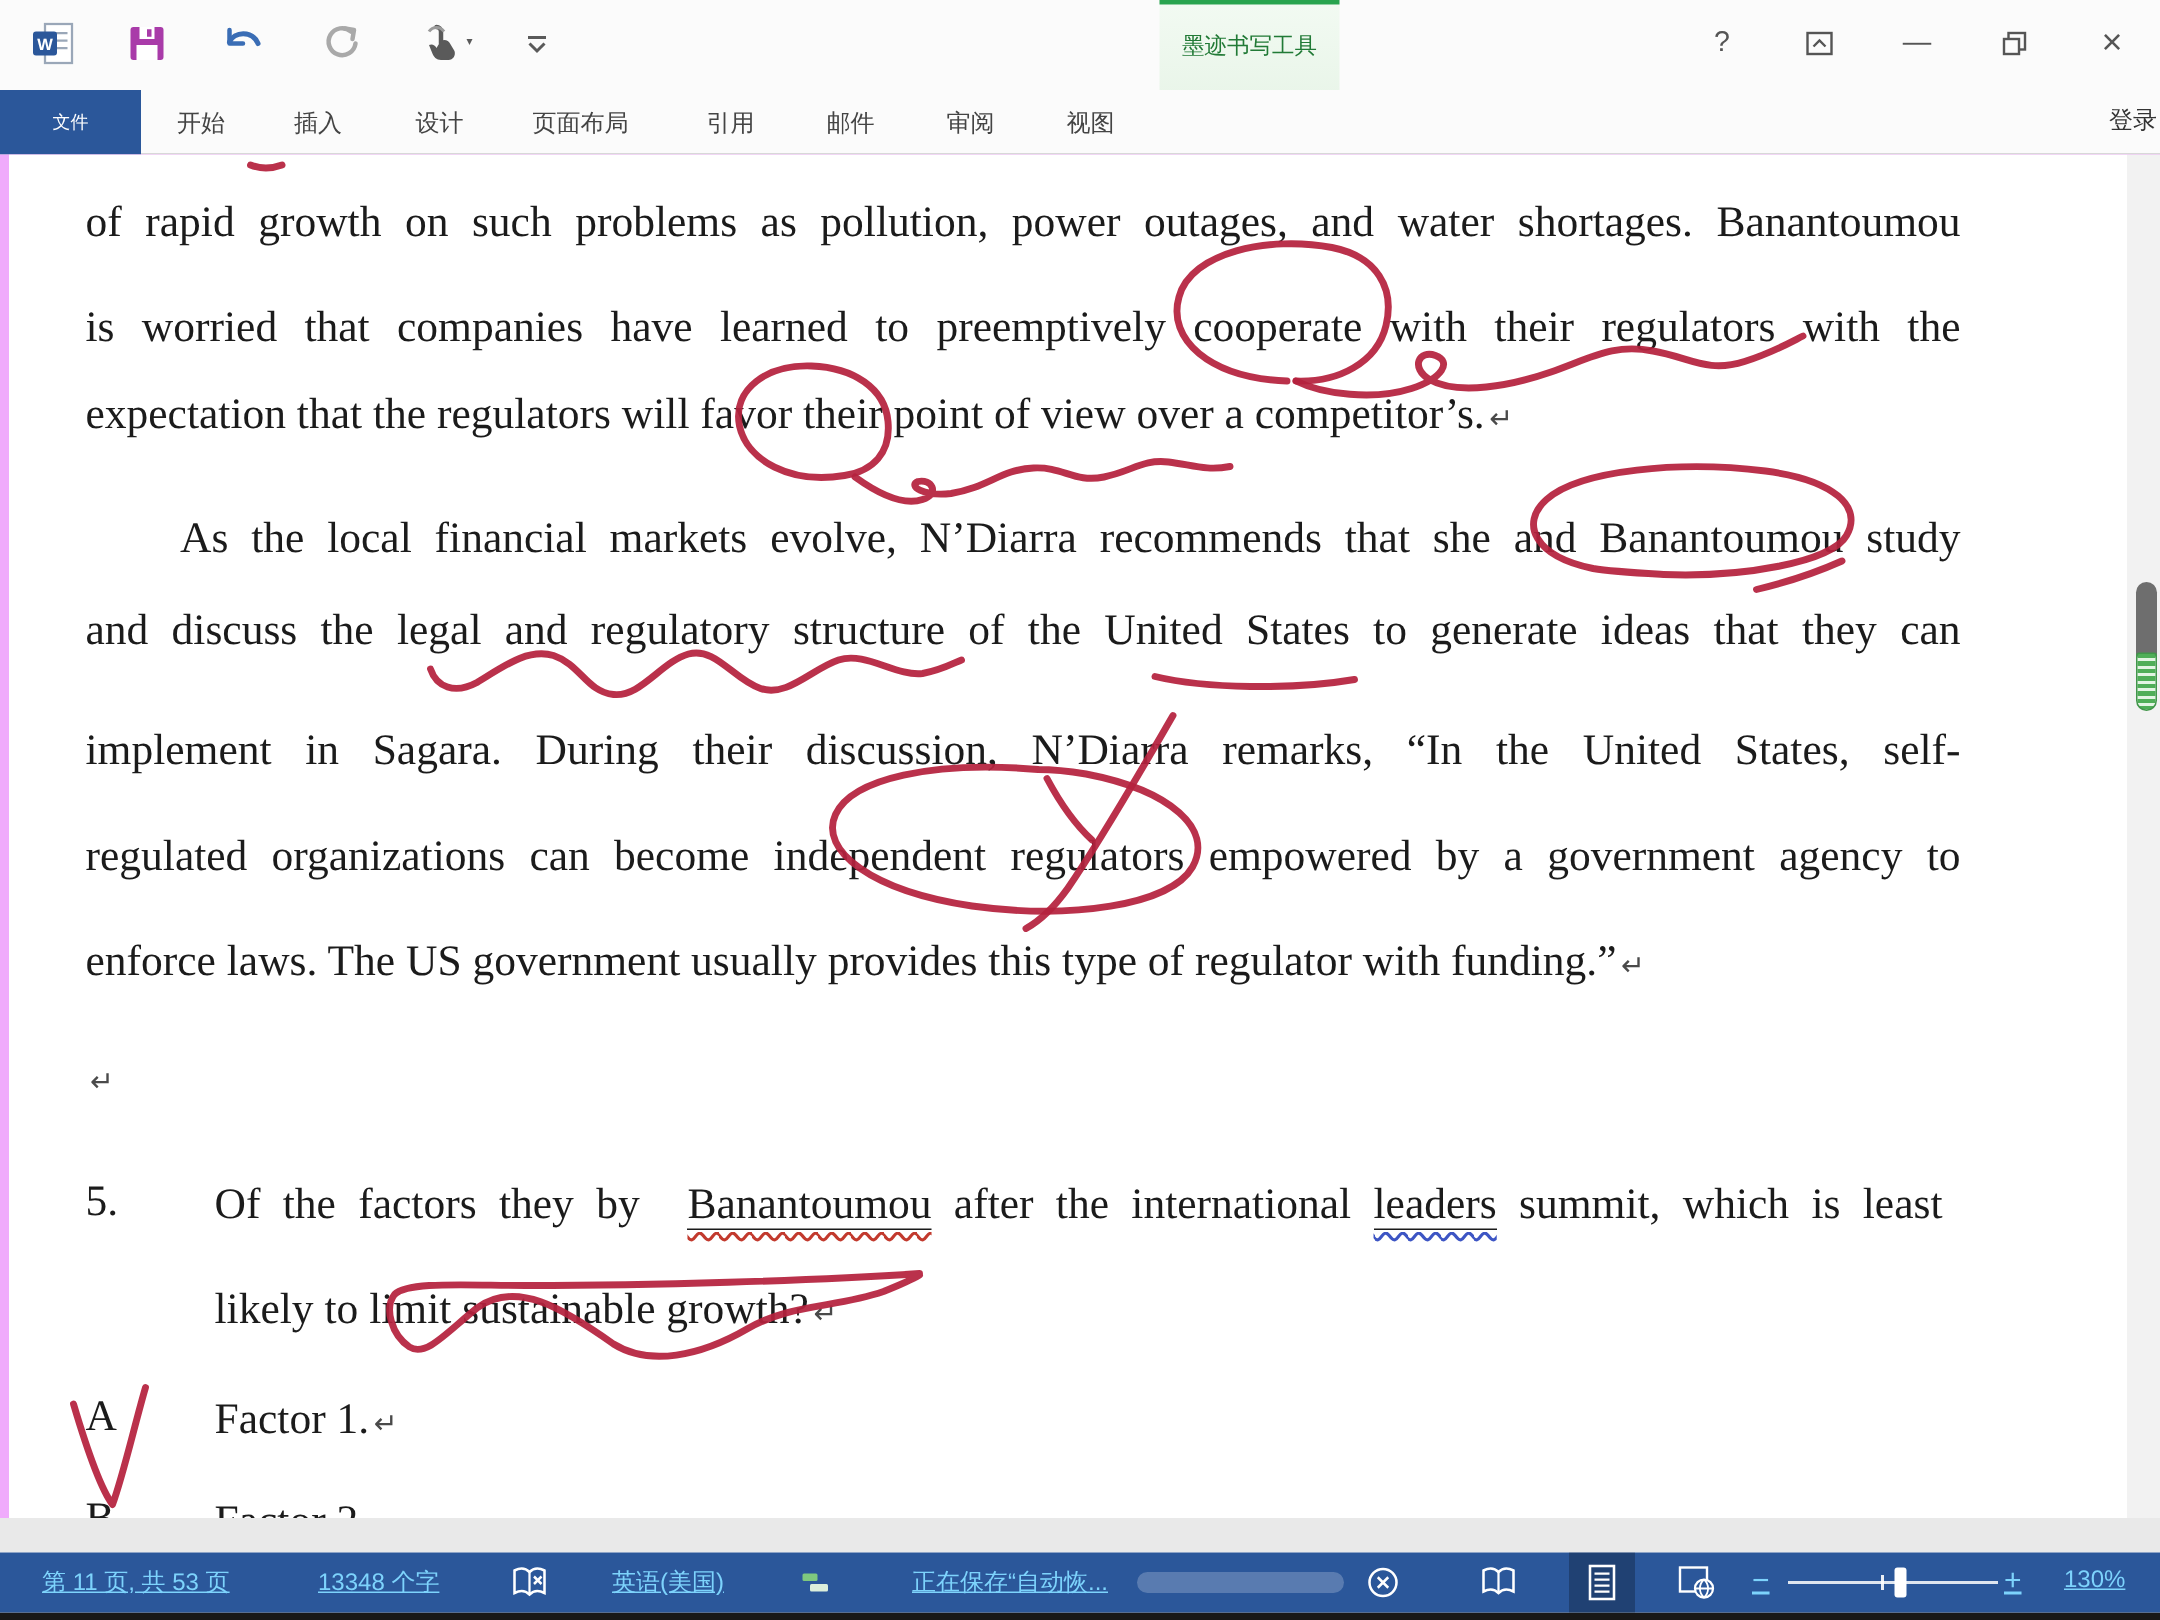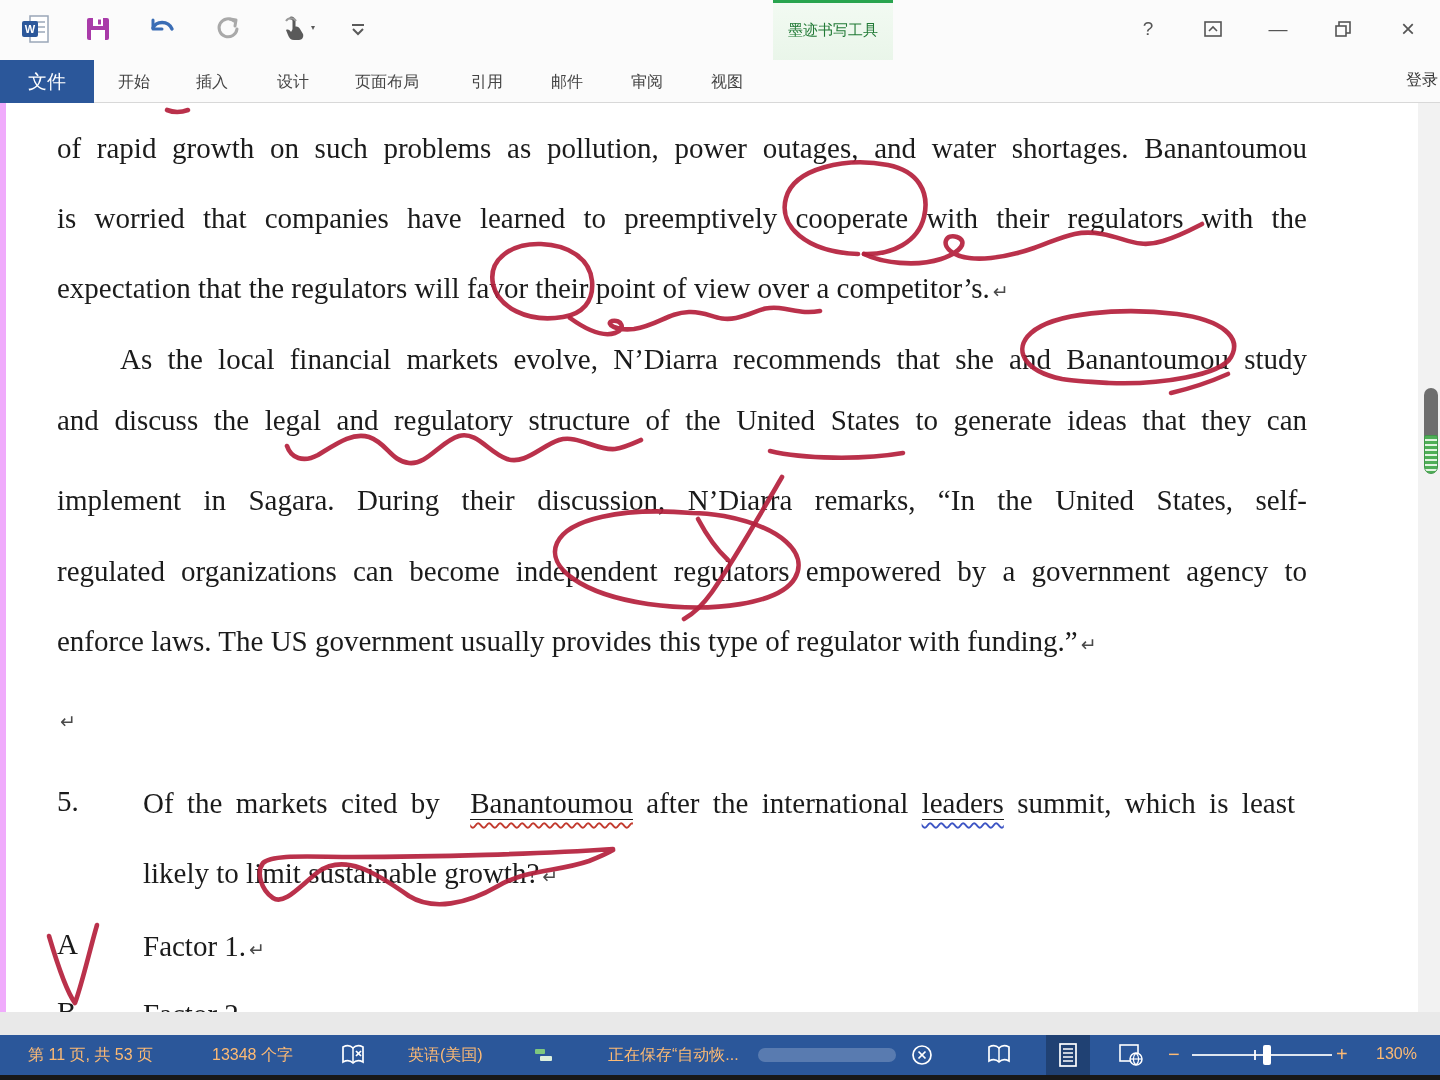--- a/index.html
+++ b/index.html
@@ -21,21 +21,21 @@
   
   #ink-group { position:absolute; left:773px; top:0; width:120px; height:103px;
     background:linear-gradient(#f2faf2,#e3f2e3); border-top:3px solid var(--green); }
   #ink-group-title { position:absolute; left:0; top:18px; width:100%; text-align:center;
     font-size:15px; color:var(--green_text); }
   #pen-tab { position:absolute; left:0; top:68px; width:100%; text-align:center; font-size:16px; color:#3c3c3c; }
 
   
   #tabbar { position:absolute; top:60px; left:0; width:1440px; height:43px; background:#fbfbfb; border-bottom:1px solid #d8d8d8; }
   #file-tab { position:absolute; left:0; top:0; width:94px; height:43px; background:var(--accent);
-    color:#fff; font-size:19px; display:flex; align-items:center; justify-content:center; }
+    color:#fff; font-size:12px; display:flex; align-items:center; justify-content:center; }
   .rtab { position:absolute; top:12px; font-size:16px; color:#444; white-space:nowrap; }
 
   
   #doc-area { position:absolute; top:103px; left:0; width:1440px; height:909px; background:#f0abfc; overflow:hidden; }
   #page { position:absolute; left:6px; top:0; width:1412px; height:909px; background:#ffffff; }
   .line { position:absolute; left:57px; width:1250px; font-family:"Liberation Serif","DejaVu Serif",serif;
           font-size:29px; line-height:36px; color:#1b1b1b; }
   .just { text-align:justify; text-align-last:justify; }
   .indent { text-indent:63px; }
   .pilcrow { font-size:19px; color:#4a4a4a; margin-left:3px; font-family:"DejaVu Sans",sans-serif; }
@@ -54,21 +54,21 @@
     background:repeating-linear-gradient(180deg,#4fae57 0px,#4fae57 3px,#e2f4e2 3px,#e2f4e2 5px);
     border:1px solid #41964a; }
 
   
   #ink-svg { position:absolute; left:0; top:0; width:1440px; height:1080px; pointer-events:none; z-index:6; }
   #ink-svg path { stroke:var(--ink); stroke-width:4.6; fill:none; stroke-linecap:round; stroke-linejoin:round; opacity:.93; }
 
   
   #doc-gap { position:absolute; top:1012px; left:0; width:1440px; height:23px; background:#e9e9e9; }
   #statusbar { position:absolute; top:1035px; left:0; width:1440px; height:40px; background:var(--accent); color:#fff; z-index:10; }
-  .sitem { position:absolute; top:10px; font-size:16px; color:#fdba74; white-space:nowrap; }
+  .sitem { position:absolute; top:10px; font-size:16px; color:#7dd3fc; white-space:nowrap;text-decoration:underline; }
   .sicon { position:absolute; display:flex; align-items:center; justify-content:center; }
   #view-print-wrap { position:absolute; left:1046px; top:0; width:44px; height:40px; background:rgba(0,0,0,.25);
     display:flex; align-items:center; justify-content:center; }
   #progressbar { position:absolute; left:758px; top:13px; width:138px; height:14px; border-radius:7px;
     background:rgba(255,255,255,.22); overflow:hidden; }
   #progress-fill { width:55%; height:100%; background:rgba(255,255,255,.22); }
   #zoom-track { position:absolute; left:1192px; top:19px; width:140px; height:2px; background:rgba(255,255,255,.85); }
   #zoom-tick { position:absolute; left:1254px; top:15px; width:2px; height:10px; background:rgba(255,255,255,.9); }
   #zoom-handle { position:absolute; left:1263px; top:10px; width:8px; height:20px; background:#fff; border-radius:2px; }
   #bottom-strip { position:absolute; top:1075px; left:0; width:1440px; height:5px; background:#181818; }
@@ -156,30 +156,30 @@
   <span class="rtab" style="left:631px">审阅</span>
   <span class="rtab" style="left:711px">视图</span>
 </div>
 <div id="signin">登录</div>
 
 <div id="doc-area">
   <div id="page"></div>
 
   <div class="line just" style="top:27px">of rapid growth on such problems as pollution, power outages, and water shortages. Banantoumou</div>
   <div class="line just" style="top:97px">is worried that companies have learned to preemptively cooperate with their regulators with the</div>
-  <div class="line" style="top:167px"><span>expectation that the regulators will favor their point of view over a competitor’s.</span><span class="pilcrow">↵</span></div>
+  <div class="line" style="top:155px"><span>expectation that the regulators will favor their point of view over a competitor’s.</span><span class="pilcrow">↵</span></div>
   <div class="line just indent" style="top:238px">As the local financial markets evolve, N’Diarra recommends that she and Banantoumou study</div>
   <div class="line just" style="top:299px">and discuss the legal and regulatory structure of the United States to generate ideas that they can</div>
   <div class="line just" style="top:379px">implement in Sagara. During their discussion, N’Diarra remarks, “In the United States, self-</div>
   <div class="line just" style="top:450px">regulated organizations can become independent regulators empowered by a government agency to</div>
   <div class="line" style="top:520px"><span>enforce laws. The US government usually provides this type of regulator with funding.”</span><span class="pilcrow">↵</span></div>
   <div class="line" style="top:597px"><span class="pilcrow">↵</span></div>
 
   <div class="qnum" style="top:682px">5.</div>
-  <div class="qtext just" style="top:682px"><span>Of the markets cited by </span><span class="spell-red">Banantoumou</span><span> after the international </span><span class="gram-blue">leaders</span><span> summit, which is least</span></div>
+  <div class="qtext just" style="top:682px"><span>Of the factors they by </span><span class="spell-red">Banantoumou</span><span> after the international </span><span class="gram-blue">leaders</span><span> summit, which is least</span></div>
   <div class="qtext" style="top:752px"><span>likely to limit sustainable growth?</span><span class="pilcrow">↵</span></div>
 
   <div class="qnum" style="top:825px">A</div>
   <div class="qtext" style="top:825px"><span>Factor 1.</span><span class="pilcrow">↵</span></div>
   <div class="qnum" style="top:893px">B</div>
   <div class="qtext" style="top:893px">Factor 2</div>
 
   <div id="scroll-strip"></div>
   <div id="scroll-thumb"></div>
   <div id="scroll-green"></div>

